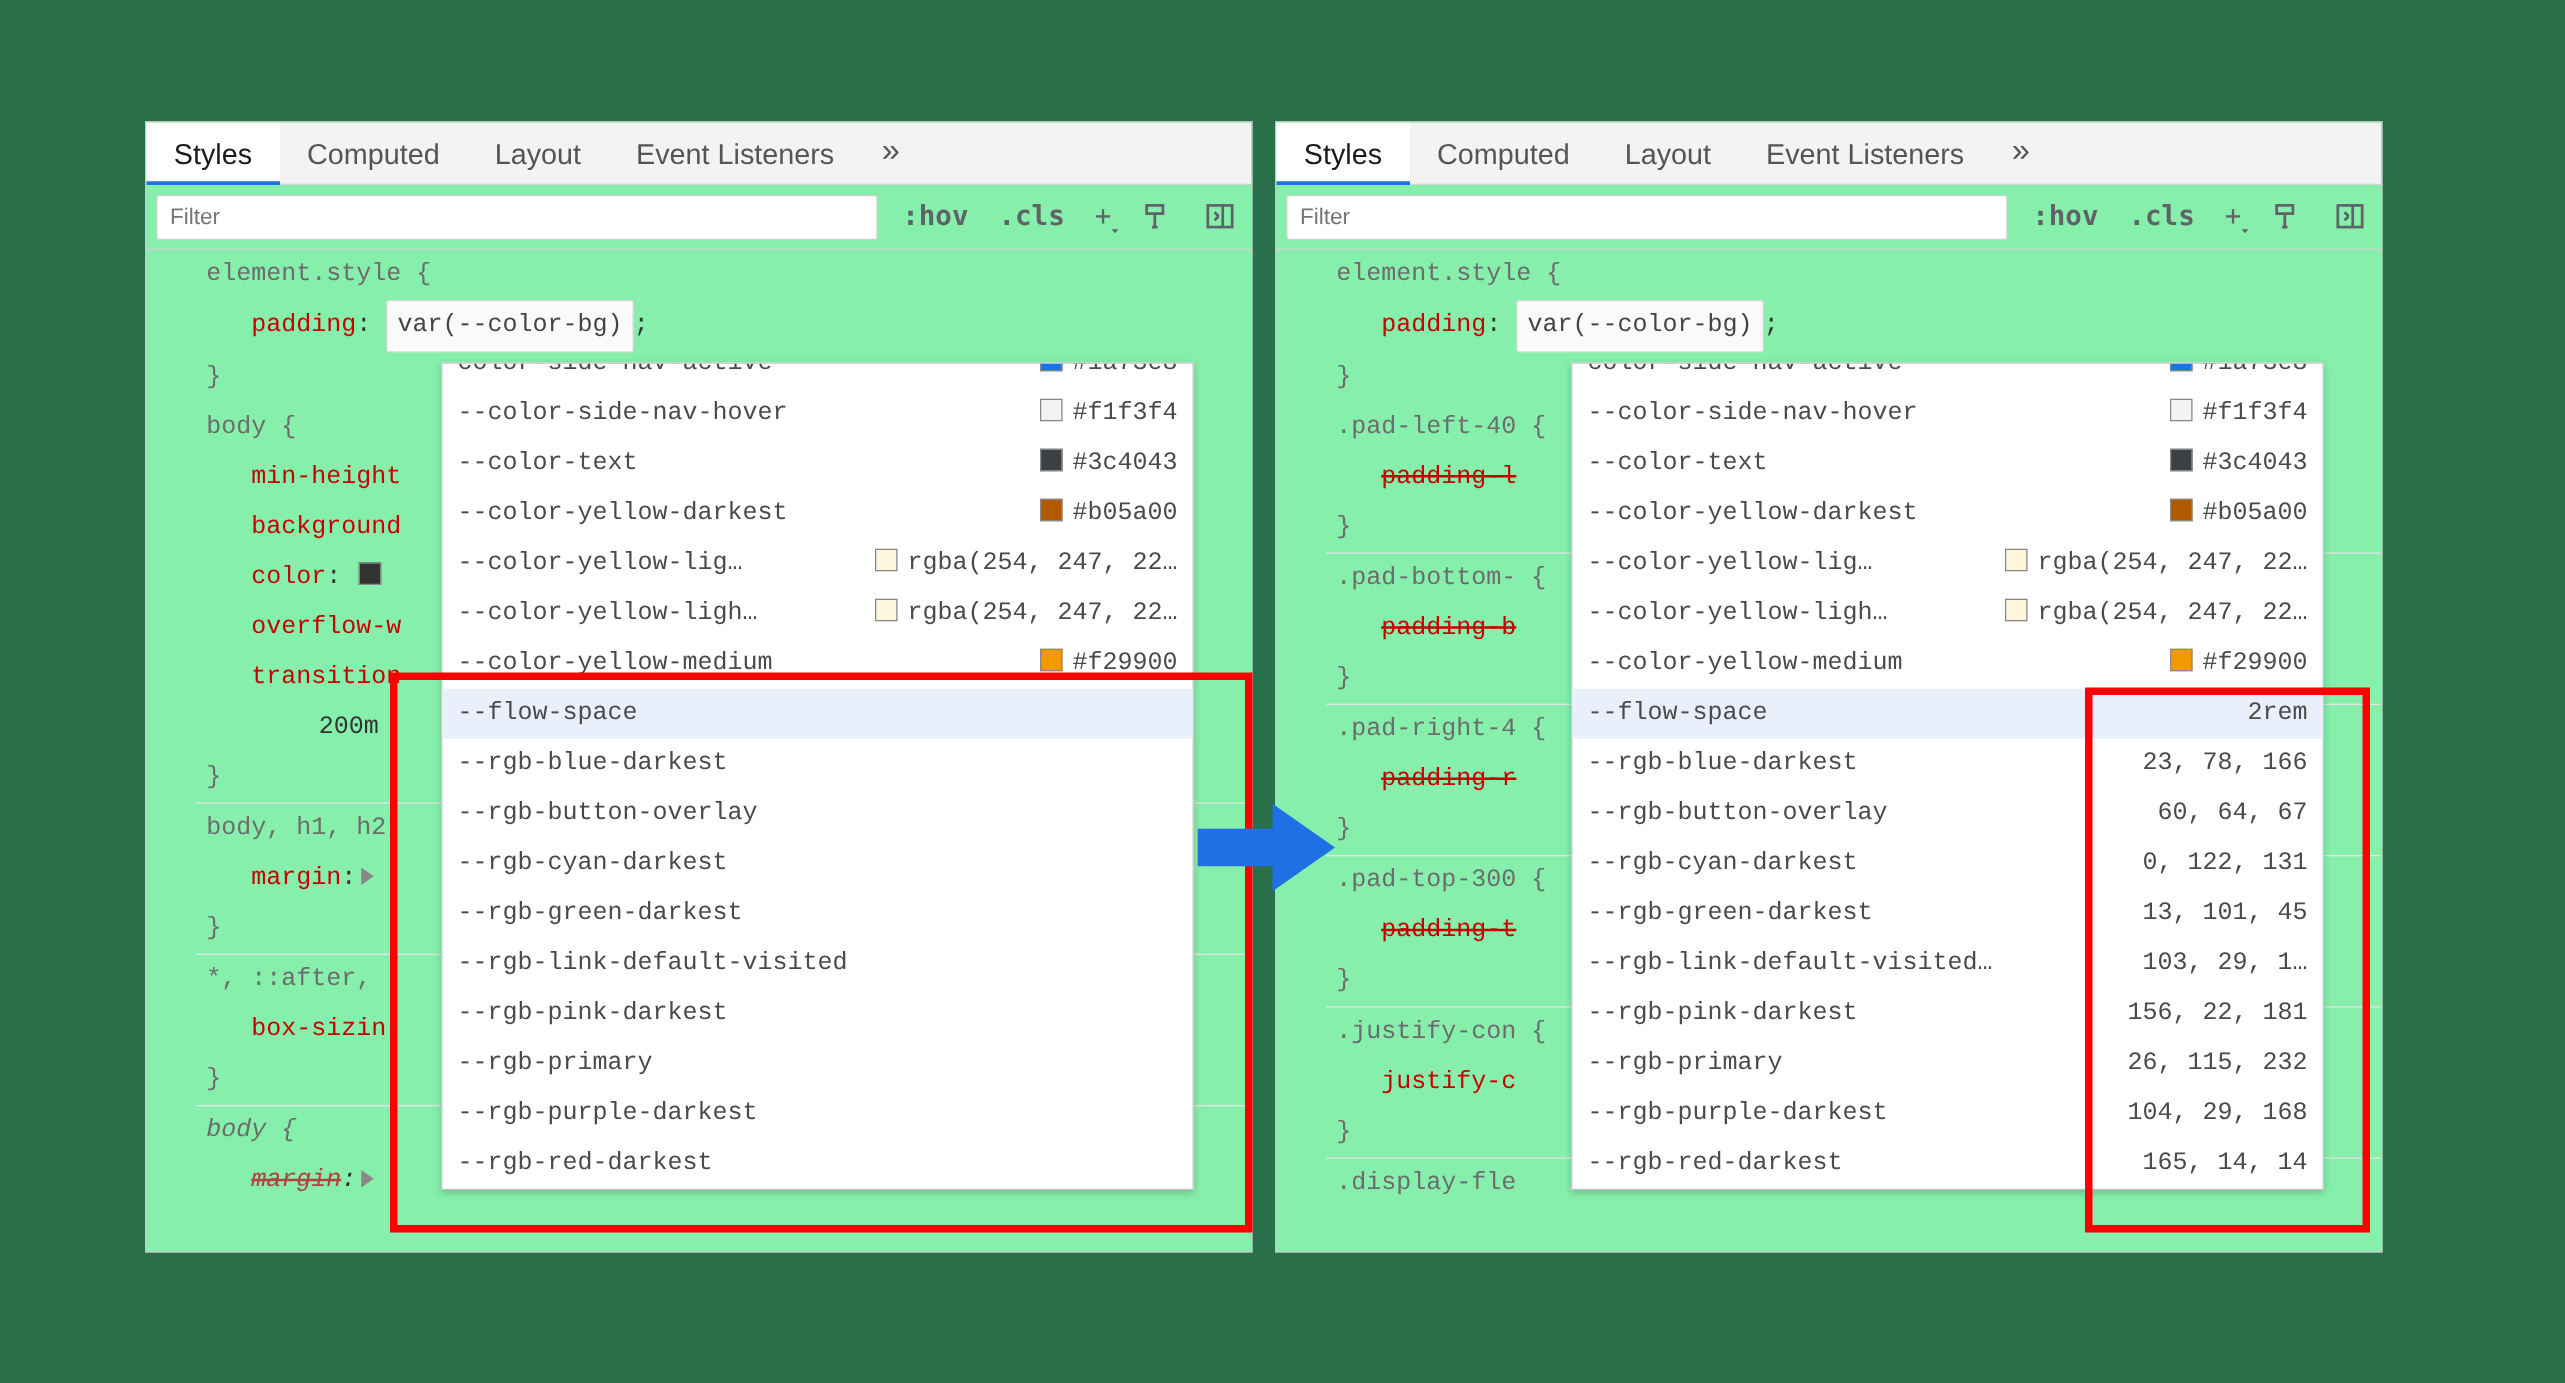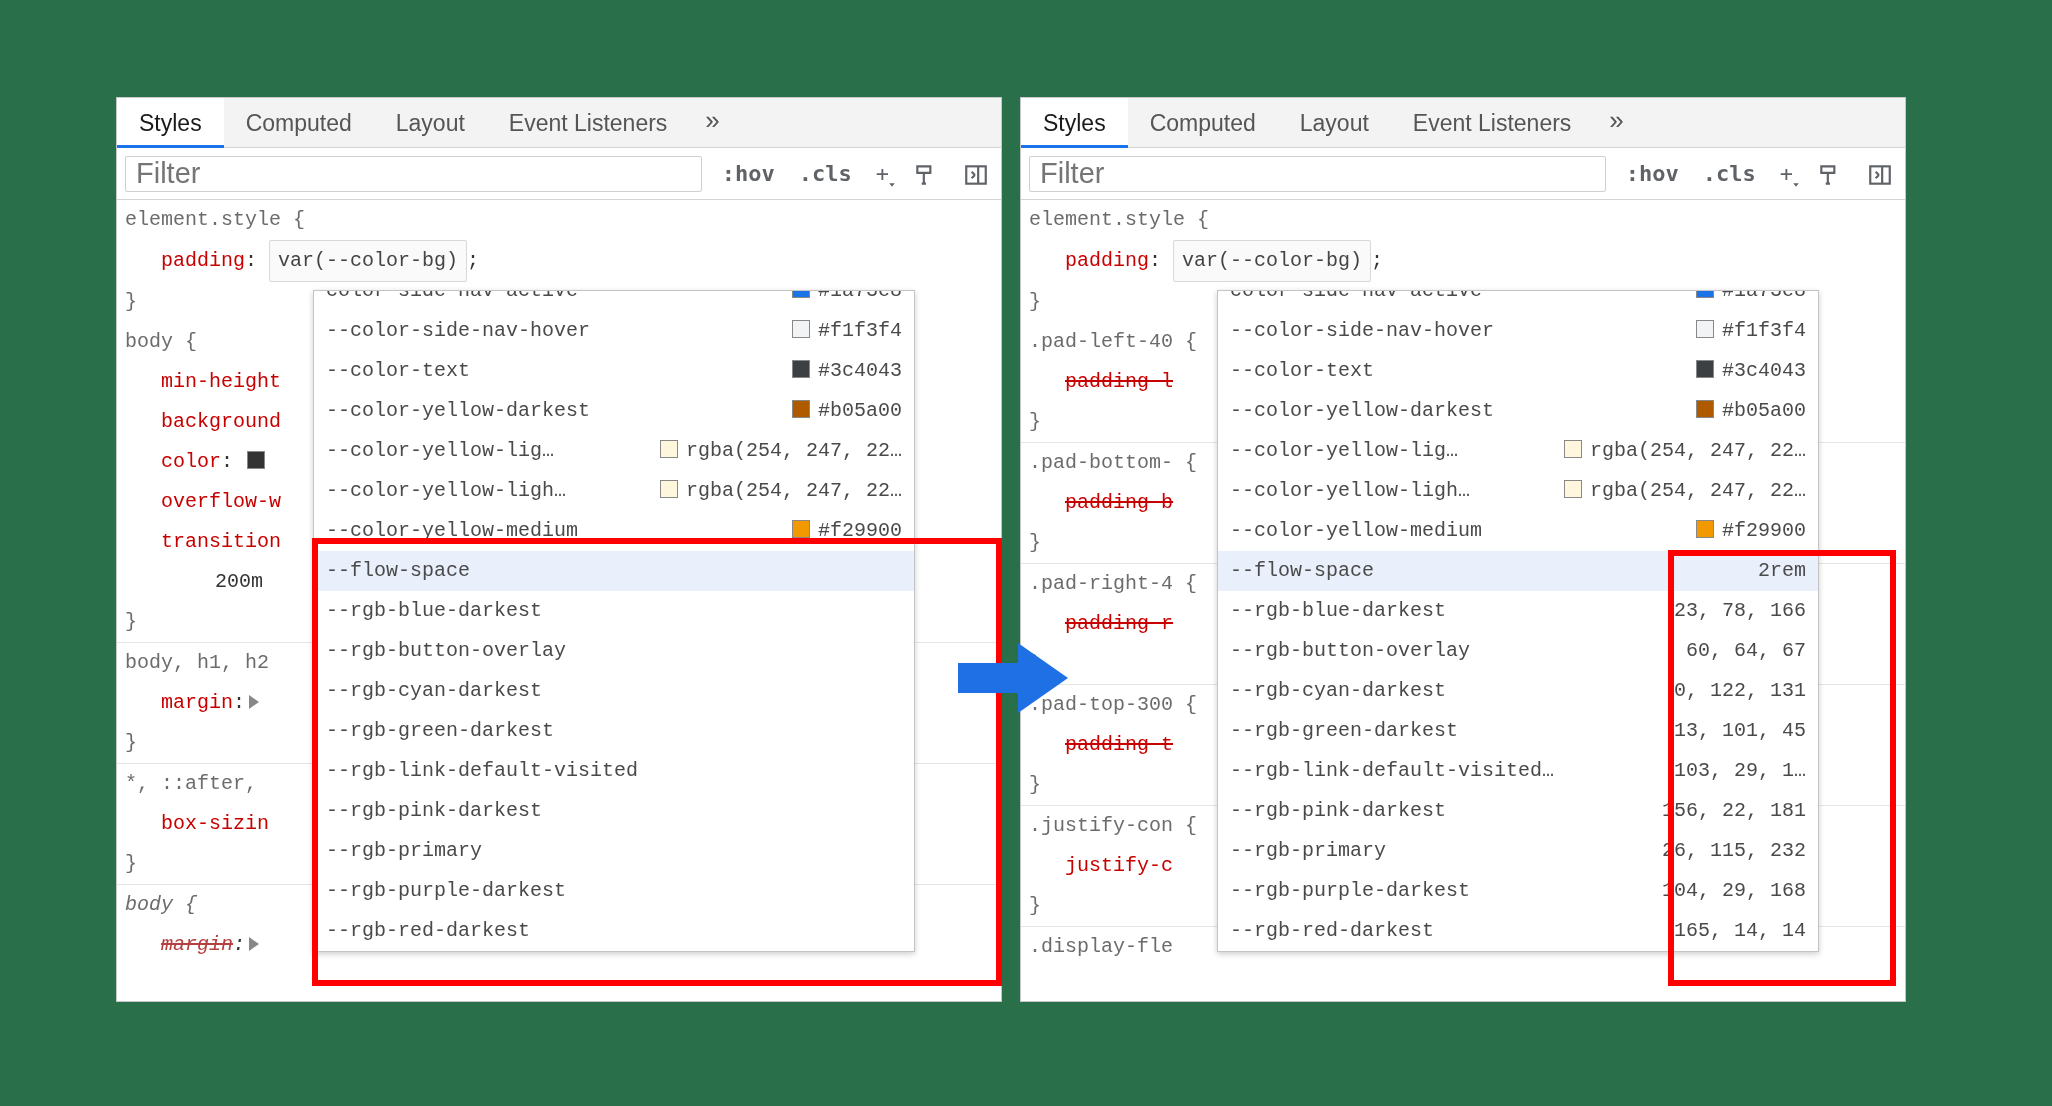--- a/index.html
+++ b/index.html
@@ -11,21 +11,21 @@
     font-size: 20px;
     -webkit-font-smoothing: antialiased;
   }
   .stage {
     position: relative;
     width: 2052px;
     height: 1106px;
   }
   .panel {
     position: absolute;
-    background: #ffffff;
+    background: #86efac;
     border: 1px solid #c7c7c7;
     overflow: hidden;
   }
   .panel.left  { left: 116px;  top: 97px; width: 886px; height: 905px; }
   .panel.right { left: 1020px; top: 97px; width: 886px; height: 905px; }
 
   
   .tabs {
     display: flex;
     align-items: center;
@@ -62,21 +62,21 @@
     border-bottom: 1px solid #d4d4d4;
     font-family: "Helvetica Neue", Arial, sans-serif;
   }
   .filter-input {
     flex: 1;
     height: 36px;
     margin: 8px 8px 8px 8px;
     border: 1px solid #d0d0d0;
     border-radius: 2px;
     padding: 4px 10px;
-    font-size: 29px;
+    font-size: 18px;
     color: #8a8a8a;
     background: #ffffff;
   }
   .tool {
     padding: 0 12px;
     height: 52px;
     line-height: 52px;
     color: #5f6368;
     font-size: 22px;
     font-family: "Menlo", "Consolas", monospace;
@@ -101,20 +101,21 @@
     border-top: 6px solid #5f6368;
     transform: scale(.55);
   }
 
   
   .code-area {
     position: relative;
     padding: 0;
     line-height: 40px;
     color: #333;
+    margin-left: 40px;
   }
   .rule {
     border-top: 1px solid #e5e5e5;
     padding: 0 8px;
   }
   .rule:first-child { border-top: none; }
   .sel  { color: #6c6c6c; }
   .prop { color: #c80000; margin-left: 36px; }
   .prop.strikethrough { text-decoration: line-through; }
   .val  { color: #333; }

